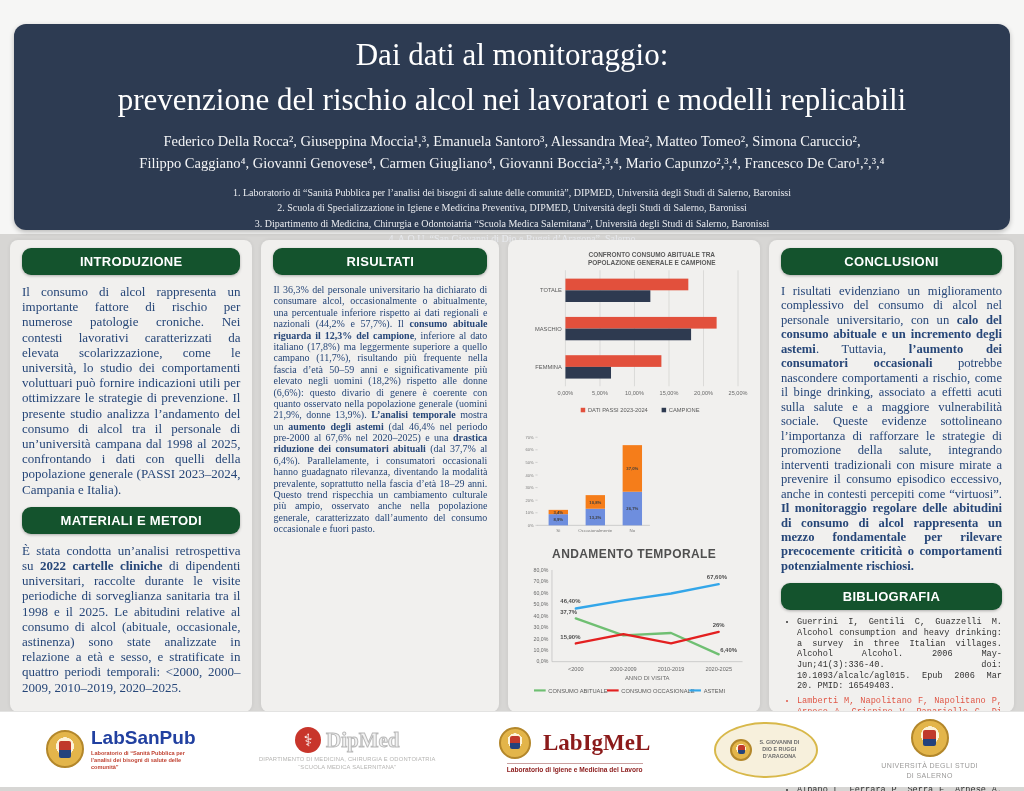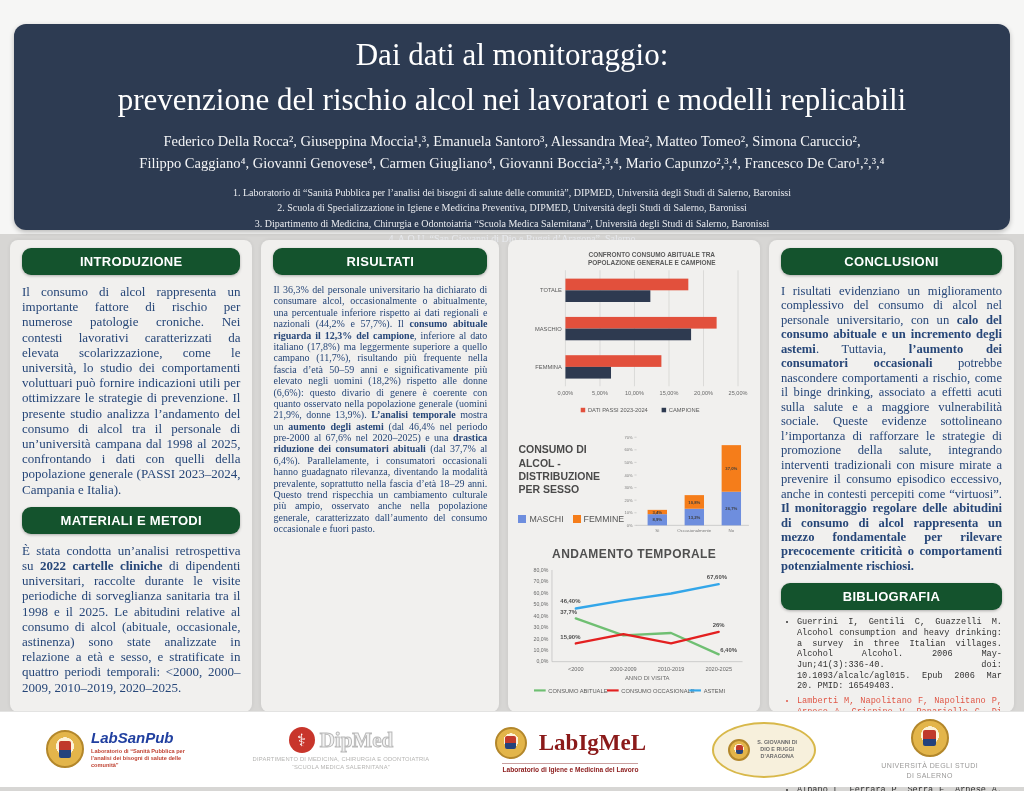--- a/index.html
+++ b/index.html
@@ -39,21 +39,21 @@
   .swatch{width:8px;height:8px;display:inline-block;}
   .c2-right{width:58%;}
   .c2-right svg{width:100%;display:block;}
   .c3-title{text-align:center;font-size:12px;font-weight:bold;color:#4f4f4f;margin-top:4px;letter-spacing:.4px;}
   .footer{position:absolute;left:0;right:0;bottom:4px;height:75px;background:#ffffff;display:flex;align-items:center;justify-content:space-between;padding:0 46px;border-top:1px solid #e3e3e2;}
   .logo{display:flex;align-items:center;gap:7px;}
   .crest{border-radius:50%;background:radial-gradient(circle at 50% 42%,#fdf3d7 0 34%,#e3b54a 35% 100%);border:2px solid #b3872b;position:relative;flex:0 0 auto;}
   .crest::after{content:"";position:absolute;left:31%;right:31%;top:26%;bottom:26%;background:linear-gradient(#c0392b 55%,#24427c 55%);border-radius:2px;}
   .crest-lg{width:34px;height:34px;}
   .crest-md{width:28px;height:28px;}
-  .lsp-name{font-size:15px;font-weight:bold;font-style:italic;color:#2140a0;line-height:1;}
+  .lsp-name{font-size:19px;font-weight:bold;color:#2140a0;line-height:1;}
   .lsp-tag{font-size:5.6px;color:#c04434;font-weight:bold;margin-top:3px;width:96px;line-height:1.3;}
   .dipmed{display:flex;flex-direction:column;align-items:center;}
   .dm-row{display:flex;align-items:center;gap:5px;}
   .dm-circle{width:26px;height:26px;border-radius:50%;background:#c8352b;color:#fff;display:flex;align-items:center;justify-content:center;font-size:17px;line-height:1;}
   .dm-name{font-size:21px;font-weight:bold;font-family:"Liberation Serif",serif;color:#f2f2f2;-webkit-text-stroke:1px #b9b9b9;text-stroke:1px #b9b9b9;}
   .dm-tag{font-size:5.8px;color:#b5b4b2;text-align:center;line-height:1.35;margin-top:3px;letter-spacing:.2px;}
   .ligm{display:flex;flex-direction:column;align-items:center;}
   .ligm-row{display:flex;align-items:center;gap:12px;}
   .ligm-name{font-family:"Liberation Serif",serif;font-size:23px;font-weight:bold;color:#8b1a1a;line-height:1;}
   .ligm-tag{font-size:6.6px;color:#8b1a1a;font-weight:bold;margin-top:4px;border-top:1px solid #c9a0a0;padding-top:2px;}
@@ -123,33 +123,20 @@
           <text x="51" y="136.7" text-anchor="end" font-size="6.4" fill="#5a5a5a">FEMMINA</text>
           <rect x="55" y="121.5" width="106.752" height="13" fill="#e2503c"></rect>
           <rect x="55" y="134.5" width="50.687999999999995" height="13" fill="#2e3a50"></rect>
           <rect x="72" y="180" width="5" height="5" fill="#e2503c"></rect>
           <text x="80" y="185" font-size="6.4" fill="#5a5a5a">DATI PASSI 2023-2024</text>
           <rect x="162" y="180" width="5" height="5" fill="#2e3a50"></rect>
           <text x="170" y="185" font-size="6.4" fill="#5a5a5a">CAMPIONE</text>
         </svg>
     </div>
     <div class="chart-block chart-2">
-      <div class="c2-left">
-        <div class="c2-title">CONSUMO DI ALCOL - DISTRIBUZIONE PER SESSO</div>
-        <div class="c2-legend">
-          <span class="c2-leg-item">
-              <span class="swatch" id="sw-maschi" style="background: rgb(110, 142, 222);"></span>
-              <span>MASCHI</span>
-            </span>
-          <span class="c2-leg-item">
-              <span class="swatch" id="sw-femmine" style="background: rgb(245, 125, 26);"></span>
-              <span>FEMMINE</span>
-            </span>
-        </div>
-      </div>
       <div class="c2-right">
         <svg id="svg-c2" viewBox="0 0 155 135">
             <text x="20" y="116.8" text-anchor="end" font-size="4.6" fill="#7a7a7a">0%</text>
             <line x1="22" y1="115" x2="24.5" y2="115" stroke="#aaa" stroke-width="0.5"></line>
             <text x="20" y="102.5142857142857" text-anchor="end" font-size="4.6" fill="#7a7a7a">10%</text>
             <line x1="22" y1="100.71428571428571" x2="24.5" y2="100.71428571428571" stroke="#aaa" stroke-width="0.5"></line>
             <text x="20" y="88.22857142857143" text-anchor="end" font-size="4.6" fill="#7a7a7a">20%</text>
             <line x1="22" y1="86.42857142857143" x2="24.5" y2="86.42857142857143" stroke="#aaa" stroke-width="0.5"></line>
             <text x="20" y="73.94285714285714" text-anchor="end" font-size="4.6" fill="#7a7a7a">30%</text>
             <line x1="22" y1="72.14285714285714" x2="24.5" y2="72.14285714285714" stroke="#aaa" stroke-width="0.5"></line>

